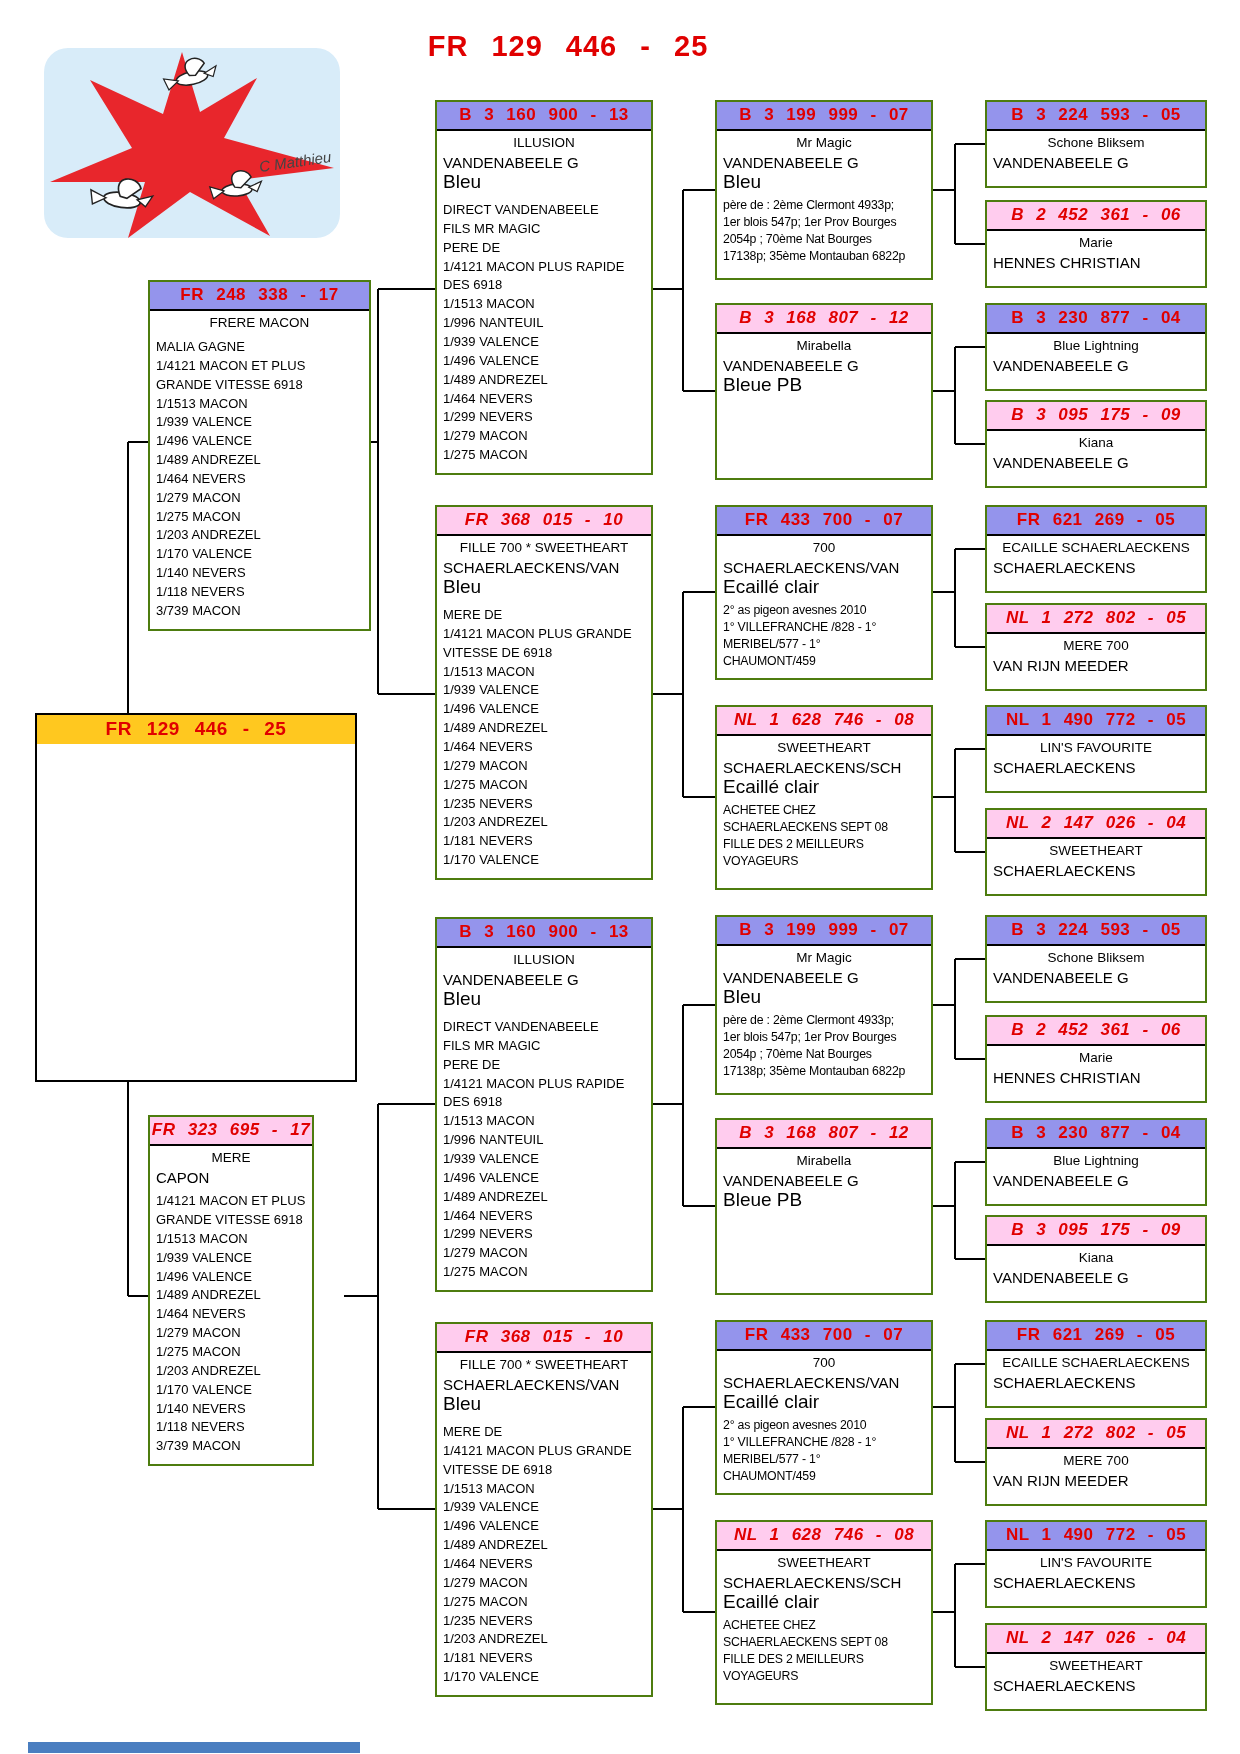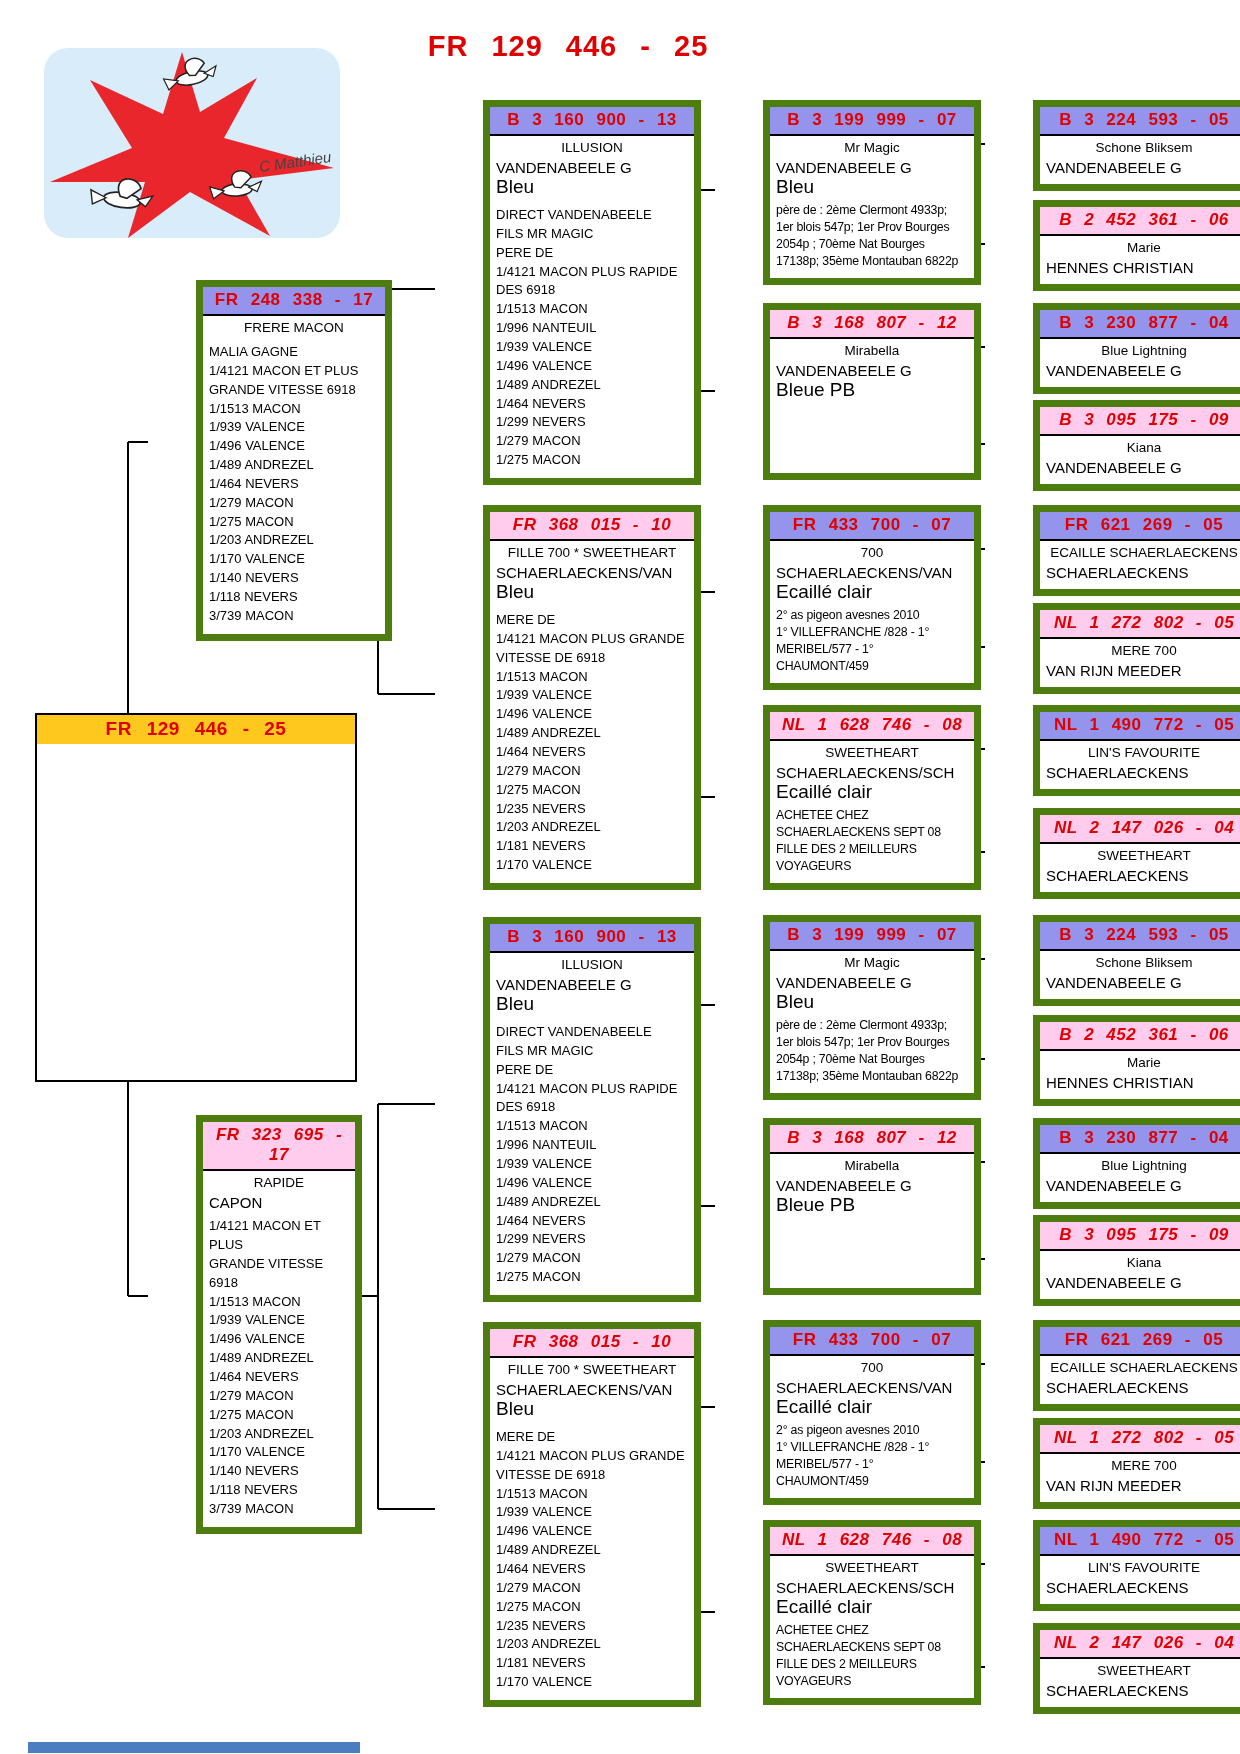--- a/index.html
+++ b/index.html
@@ -2,21 +2,21 @@
 <html><head>
 <meta charset="utf-8">
 <style>
   html,body{margin:0;padding:0;background:#fff;}
   .page{position:relative;width:1240px;height:1754px;background:#fff;overflow:hidden;
         font-family:"Liberation Sans", sans-serif;color:#000;}
   .title{position:absolute;left:0;top:30px;width:1136px;text-align:center;
          font-size:29px;font-weight:bold;color:#e00000;word-spacing:14px;letter-spacing:1px;}
   .connectors{position:absolute;left:0;top:0;}
   .connectors line{stroke:#000;stroke-width:2;}
-  .pbox{position:absolute;background:#fff;border:7px solid #4d7c0f;box-sizing:border-box;margin-left:48px;}
+  .pbox{position:absolute;background:#fff;border:2px solid #4d7c0f;box-sizing:border-box;}
   .pbox-ring{border-bottom:2px solid #000;color:#e00000;font-weight:bold;font-size:17px;
              text-align:center;padding:3px 0 4px;word-spacing:7px;letter-spacing:.5px;}
   .tint-blue .pbox-ring{background:#9494ec;}
   .tint-pink .pbox-ring{background:#ffccee;font-style:italic;}
   .pbox-body{padding:3px 6px 8px;}
   .pbox-name{font-weight:normal;font-size:13.5px;text-align:center;padding:1px 0 2px;}
   .pbox-fancier{font-size:15px;line-height:1.15;padding-top:2px;}
   .pbox-color{font-size:19px;line-height:1.15;padding-bottom:2px;}
   .pbox-details{font-size:13px;line-height:1.45;padding-top:6px;}
   .compact .pbox-details{font-size:12.3px;line-height:1.38;padding-top:2px;letter-spacing:-.2px;}
@@ -119,21 +119,21 @@
     </g>
     <text x="218" y="132" font-size="15" font-style="italic" fill="#444" transform="rotate(-8 218 132)">C Matthieu</text>
   </svg>
 
   <div class="title">FR 129 446 - 25</div>
 
   <div class="subject-header">FR 129 446 - 25</div>
   <div class="subject-body"></div>
 
   <div id="boxes">
-      <div class="pbox tint-blue" style="left: 148px; top: 280px; width: 196px;">
+      <div class="pbox tint-blue" style="left: 148px; top: 280px; width: 223px;">
         <div class="pbox-ring">FR 248 338 - 17</div>
         <div class="pbox-body">
           <div class="pbox-name">FRERE MACON</div>
           <div class="pbox-details">
             <div>MALIA GAGNE</div>
             <div>1/4121 MACON  ET PLUS</div>
             <div>GRANDE VITESSE 6918</div>
             <div>1/1513 MACON</div>
             <div>1/939 VALENCE</div>
             <div>1/496 VALENCE</div>
@@ -145,21 +145,21 @@
             <div>1/170 VALENCE</div>
             <div>1/140 NEVERS</div>
             <div>1/118 NEVERS</div>
             <div>3/739 MACON</div>
           </div>
         </div>
       </div>
       <div class="pbox tint-pink" style="left: 148px; top: 1115px; width: 166px;">
         <div class="pbox-ring">FR 323 695 - 17</div>
         <div class="pbox-body">
-          <div class="pbox-name">RAPIDE</div>
+          <div class="pbox-name">MERE</div>
           <div class="pbox-fancier">CAPON</div>
           <div class="pbox-details">
             <div>1/4121 MACON  ET PLUS</div>
             <div>GRANDE VITESSE 6918</div>
             <div>1/1513 MACON</div>
             <div>1/939 VALENCE</div>
             <div>1/496 VALENCE</div>
             <div>1/489 ANDREZEL</div>
             <div>1/464 NEVERS</div>
             <div>1/279 MACON</div>

